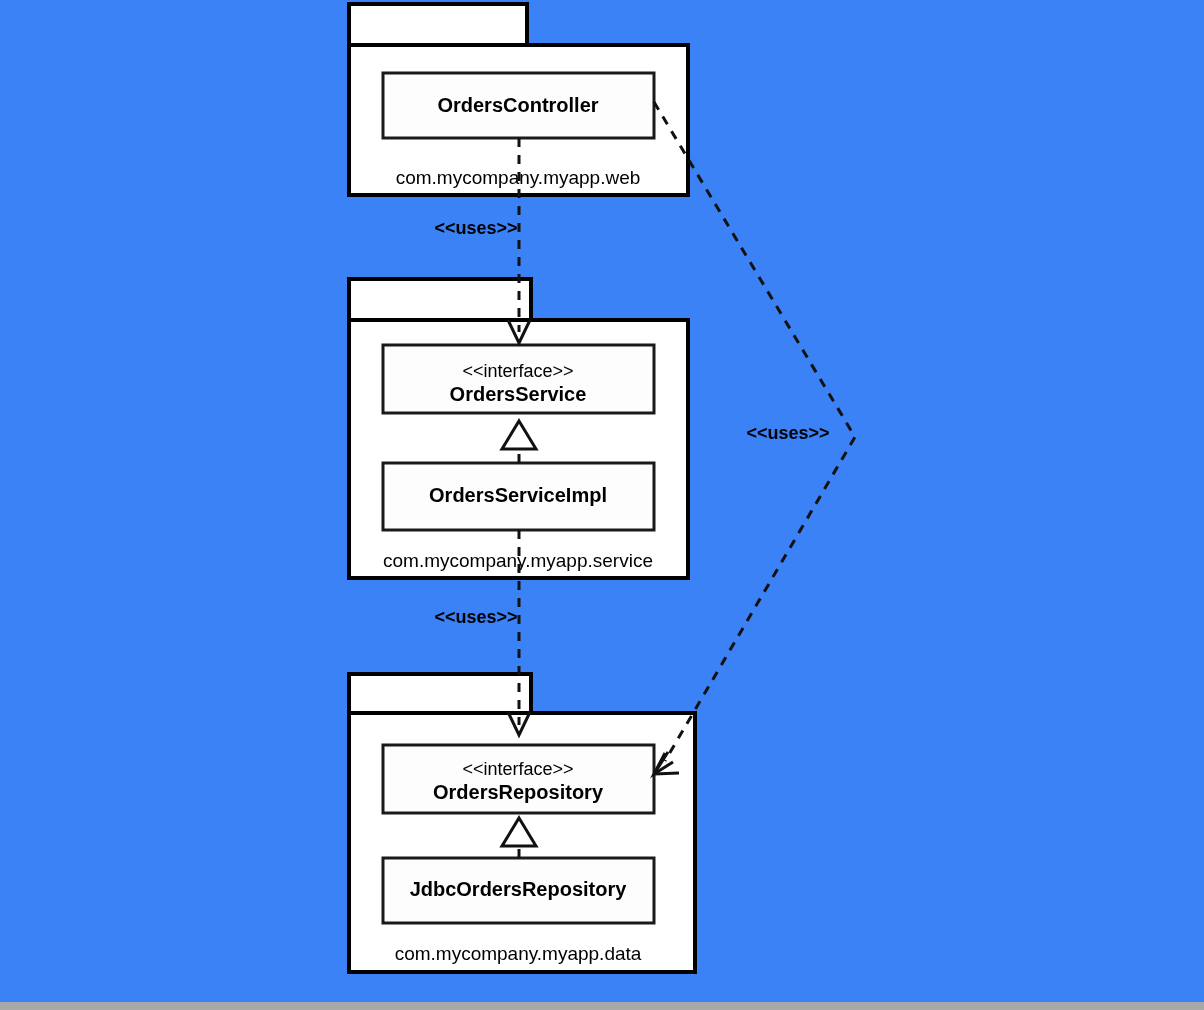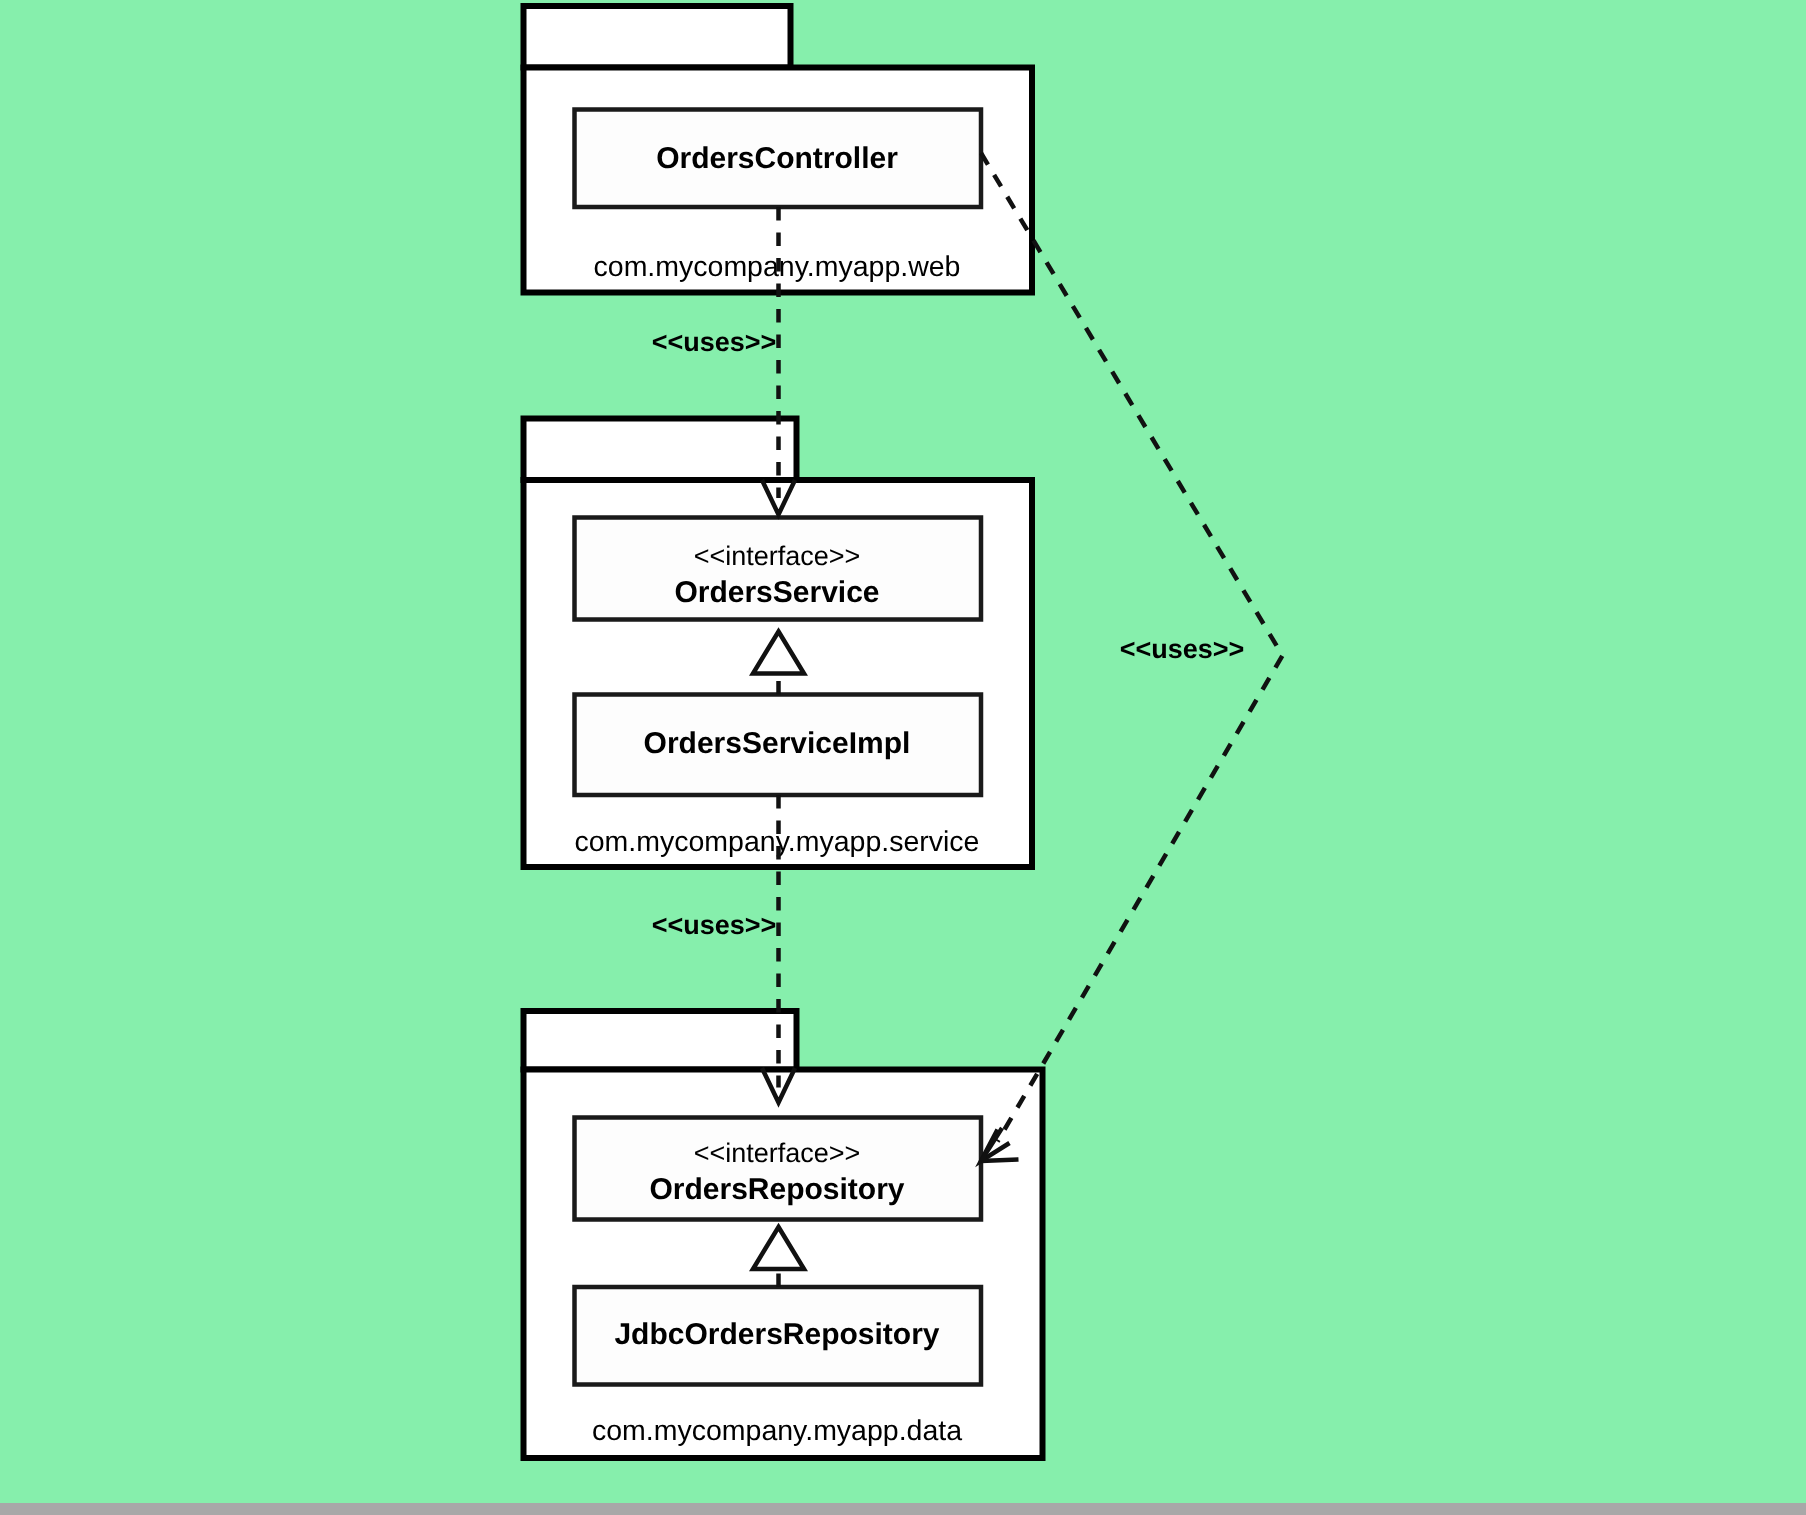--- a/index.html
+++ b/index.html
@@ -5,21 +5,21 @@
 <style>
   html, body {
     margin: 0;
     padding: 0;
     background: #ffffff;
   }
   #canvas {
     position: relative;
     width: 1204px;
     height: 1010px;
-    background: #86efac;
+    background: #3b82f6;
     overflow: hidden;
     font-family: "Liberation Sans", sans-serif;
   }
   #diagram-svg {
     position: absolute;
     left: 0;
     top: 0;
     width: 1204px;
     height: 1010px;
   }

